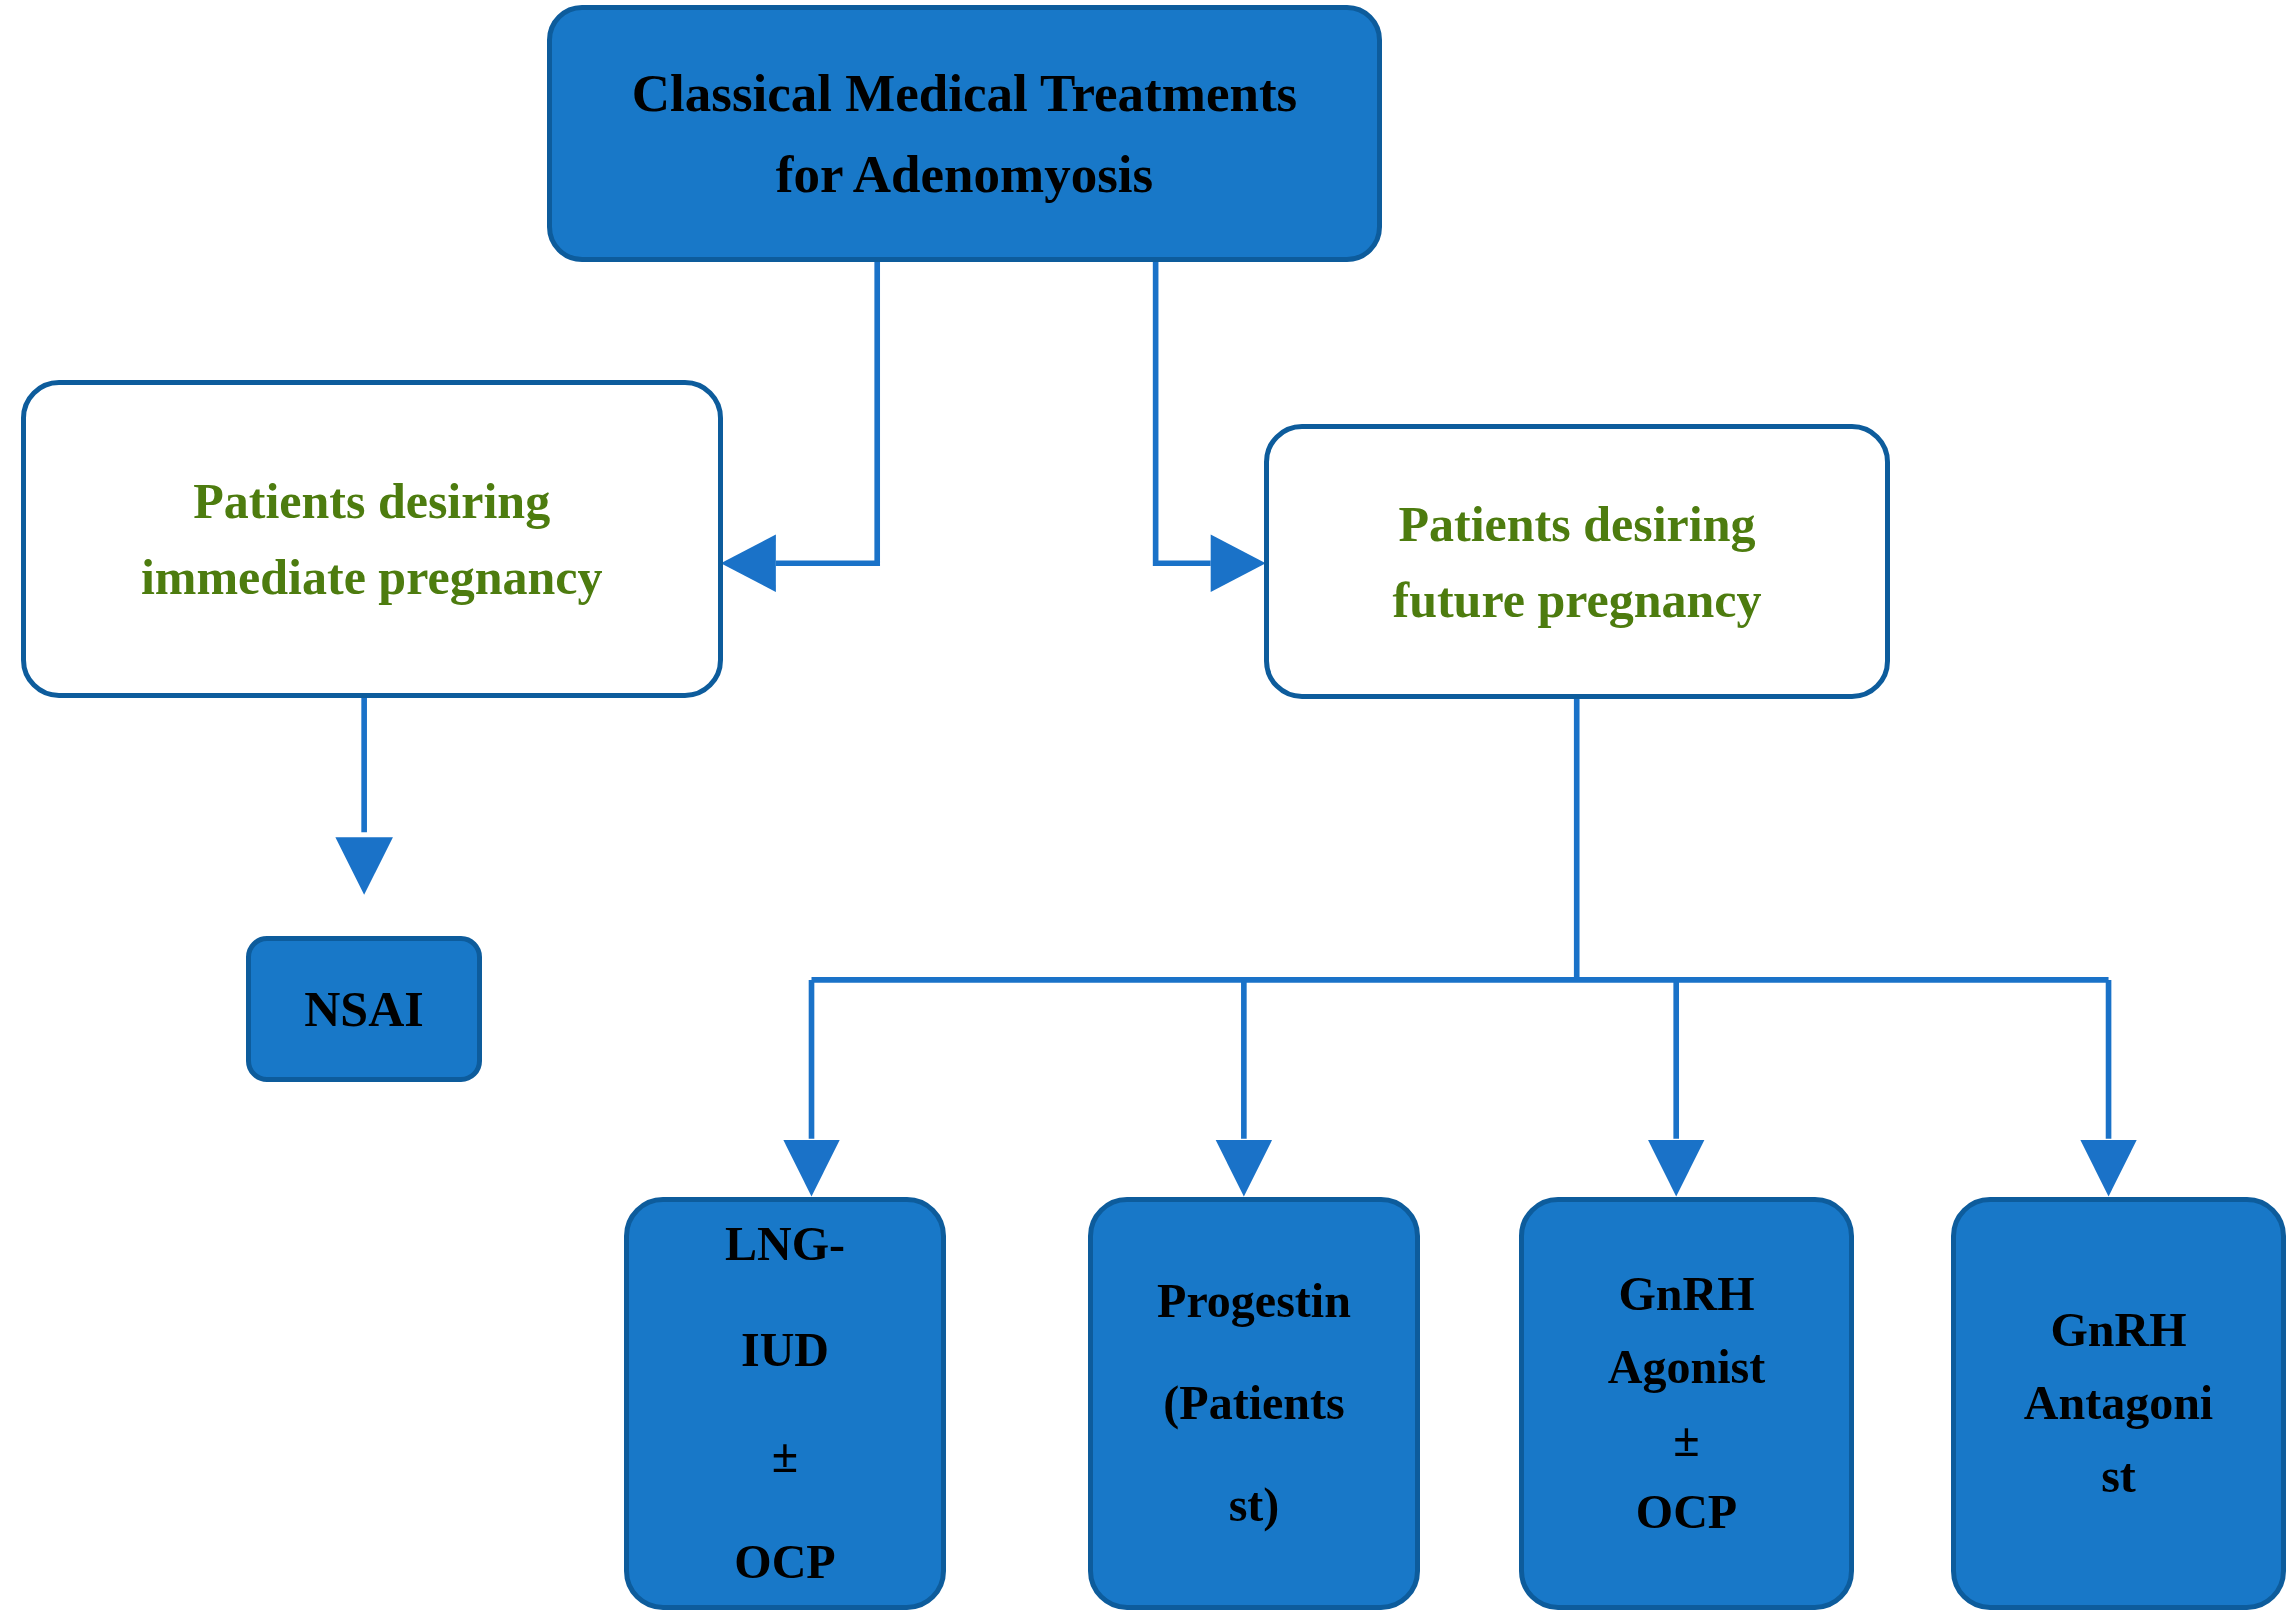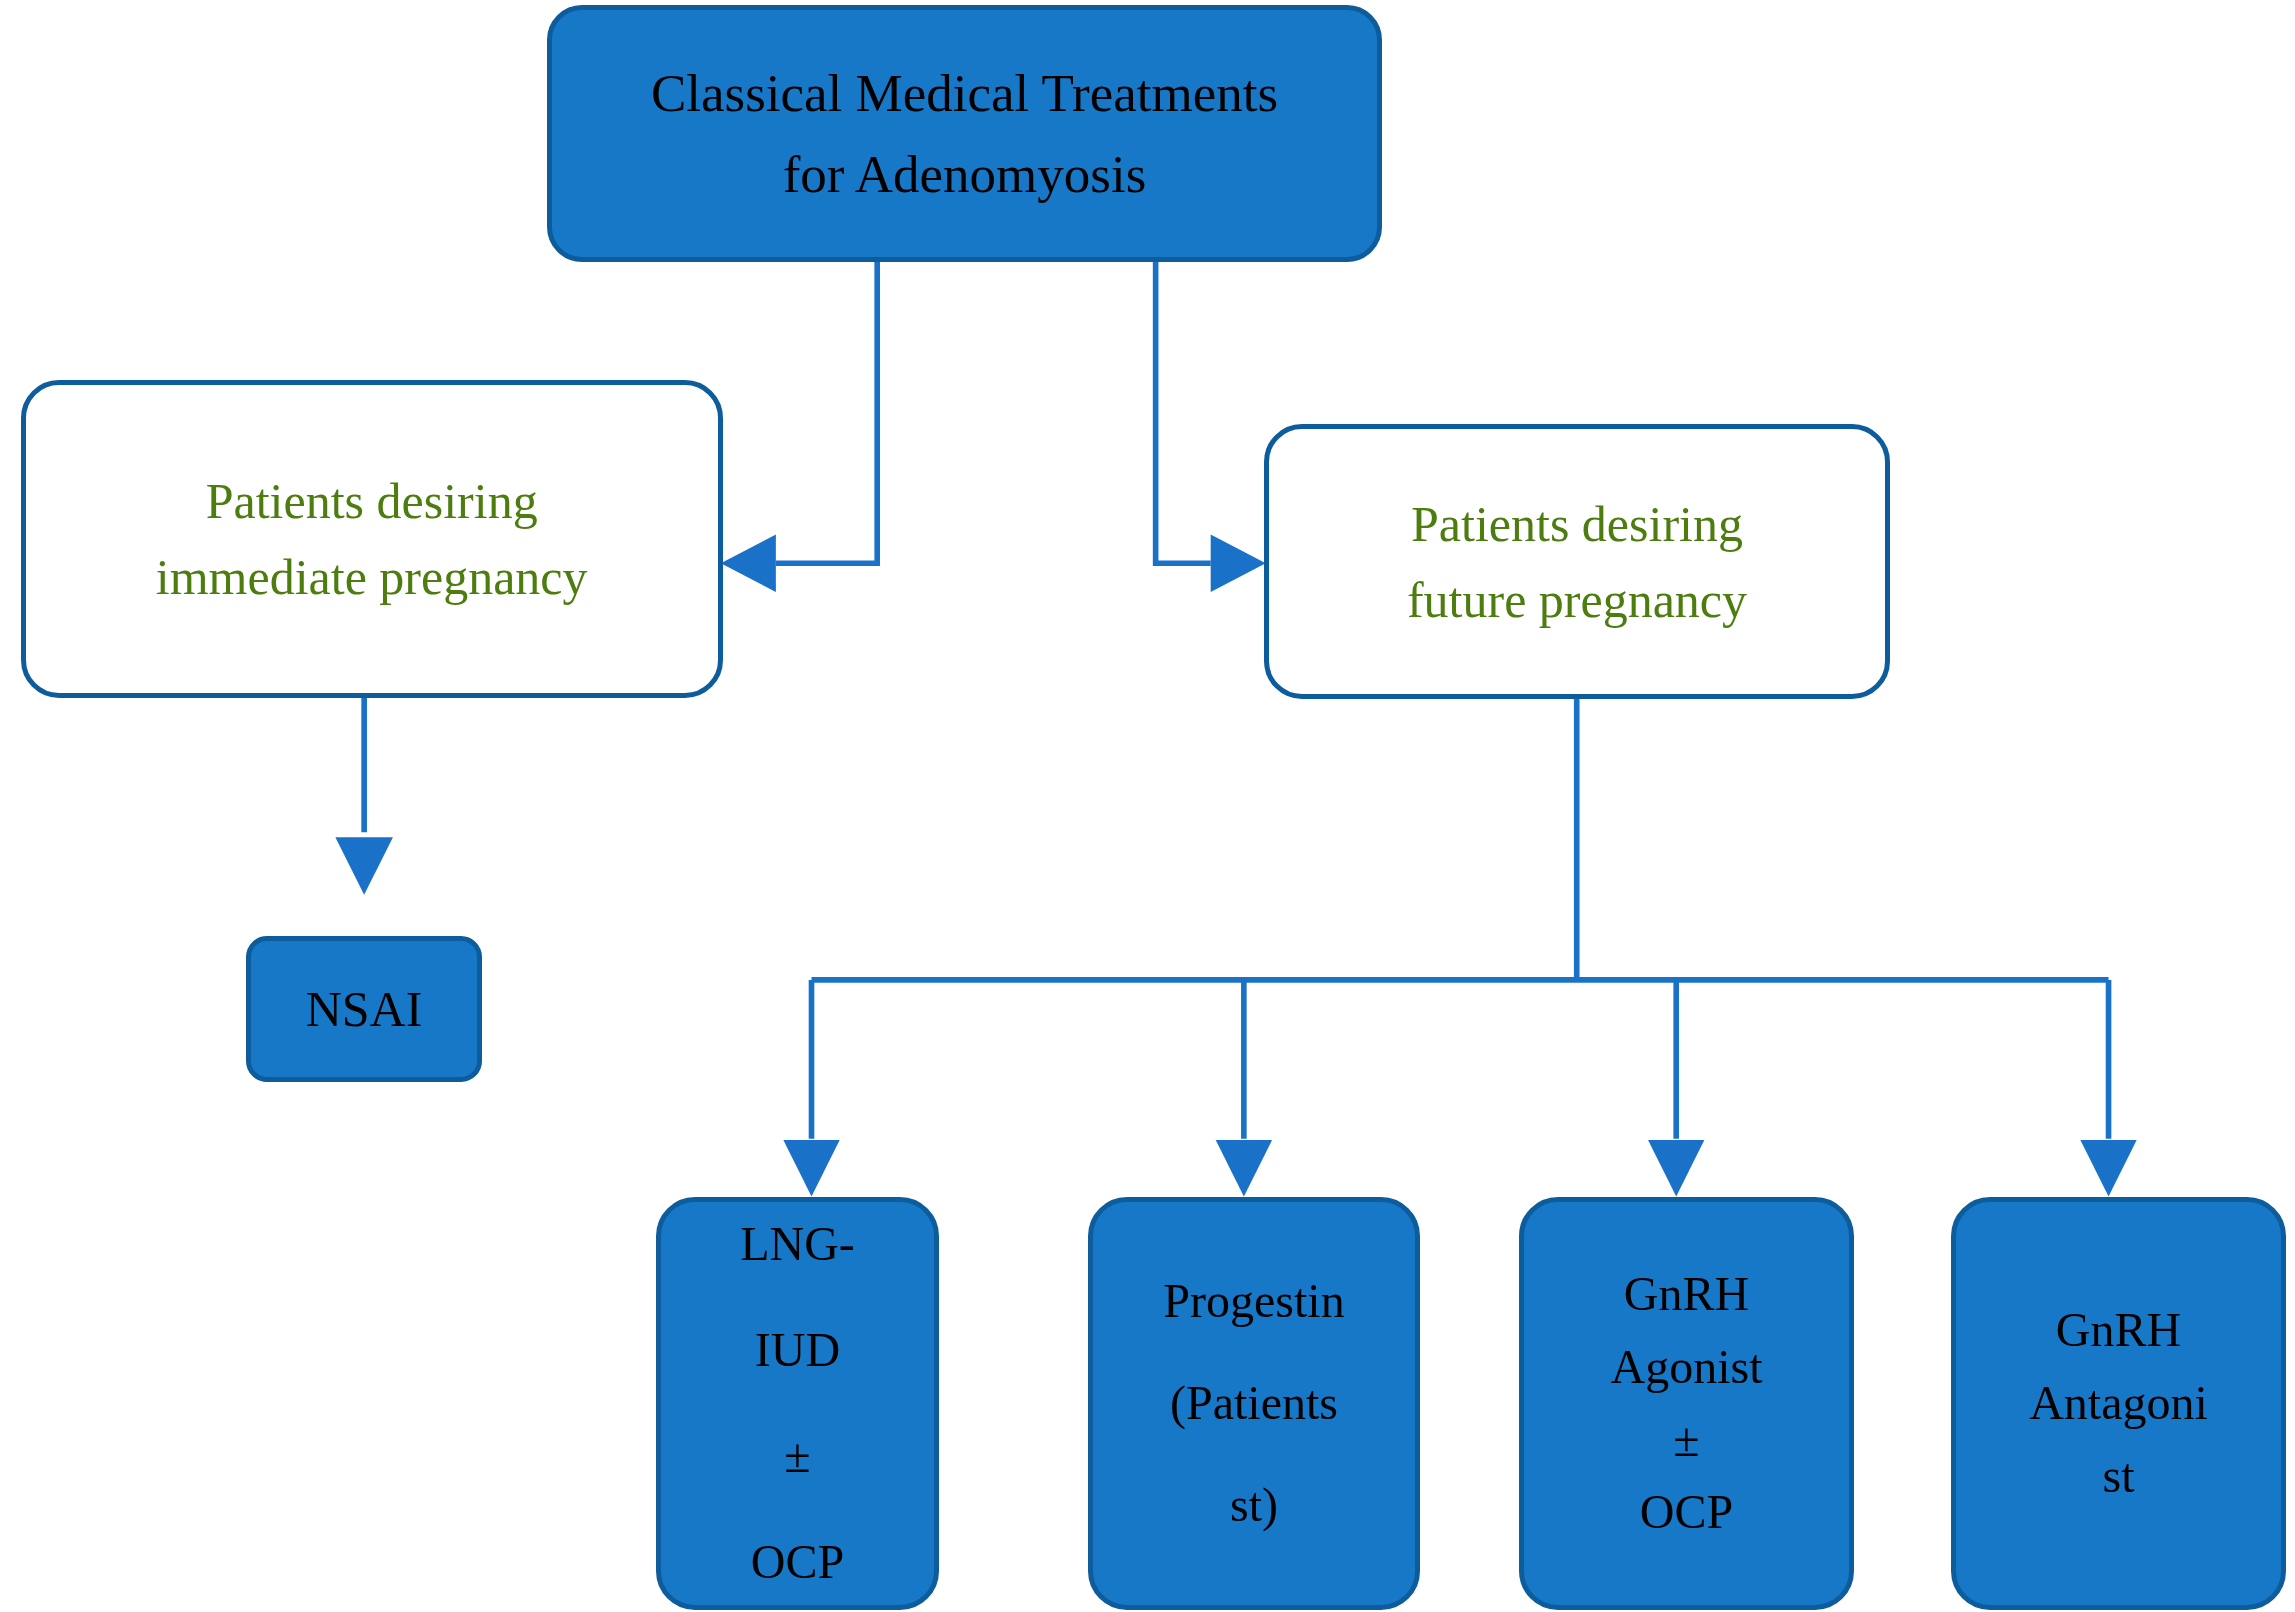--- a/index.html
+++ b/index.html
@@ -9,20 +9,21 @@
   }
   body {
     font-family: "Liberation Serif", "DejaVu Serif", serif;
   }
   #canvas {
     position: relative;
     width: 2295px;
     height: 1612px;
     background: #ffffff;
     overflow: hidden;
+    font-weight: bold;
   }
   #edges {
     position: absolute;
     left: 0;
     top: 0;
     width: 2295px;
     height: 1612px;
     pointer-events: none;
   }
   .node {
@@ -71,21 +72,21 @@
     border-radius: 21px;
     font-size: 50px;
     margin-top: 41px;
   }
   .leaf {
     top: 1197px;
     height: 413px;
     border-radius: 39px;
     font-size: 48px;
   }
-  #node-lng        { left: 656px; width: 283px; gap: 33px; }
+  #node-lng        { left: 624px; width: 322px; gap: 33px; }
   #node-progestin  { left: 1088px; width: 332px; gap: 29px; }
   #node-gnrh-ago   { left: 1519px; width: 335px; }
   #node-gnrh-anta  { left: 1951px; width: 335px; }
 </style>
 </head>
 <body>
 
 <div id="canvas">
 
   <svg id="edges" viewBox="0 0 3668 2576" width="2295" height="1612" xmlns="http://www.w3.org/2000/svg">

